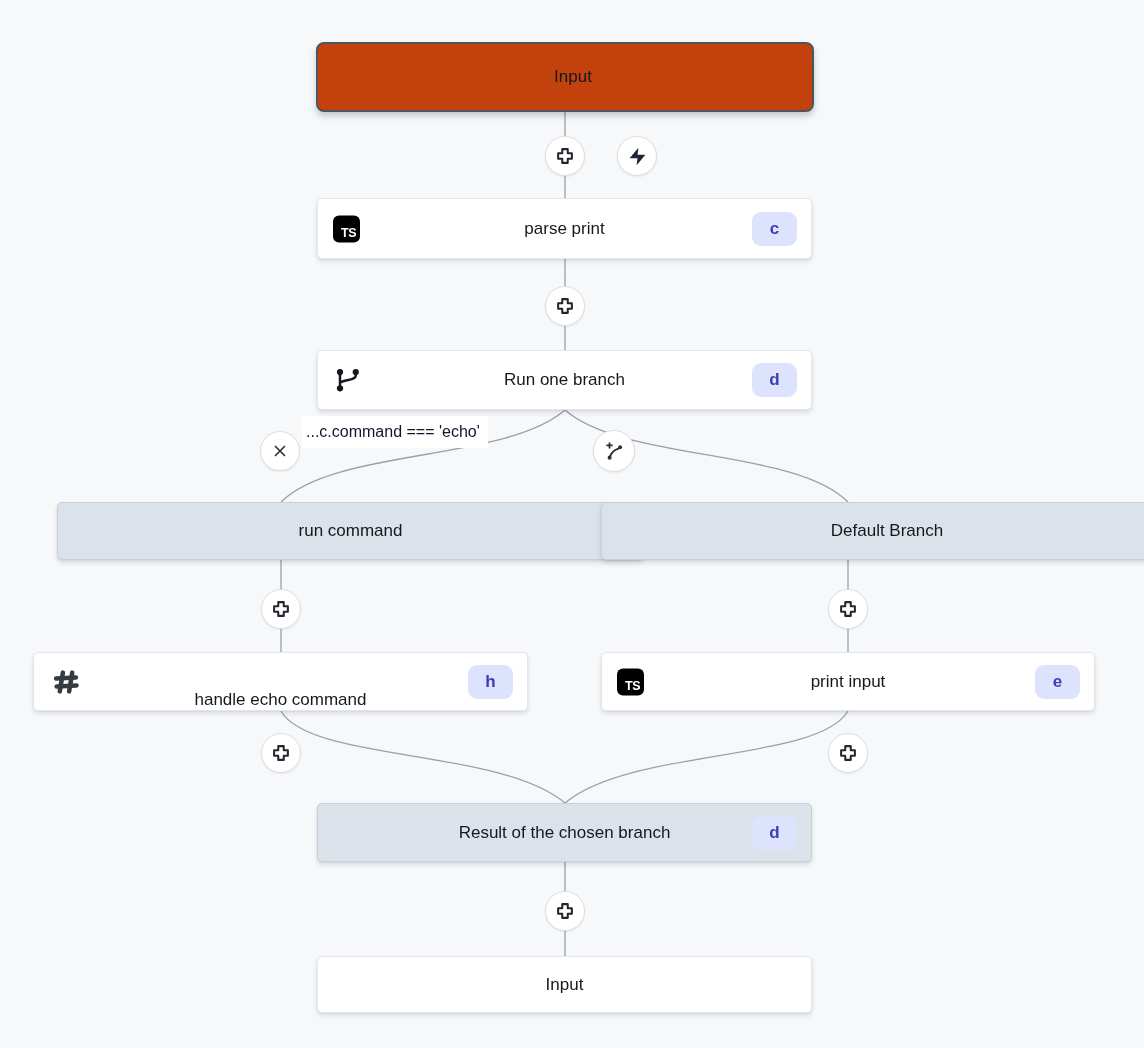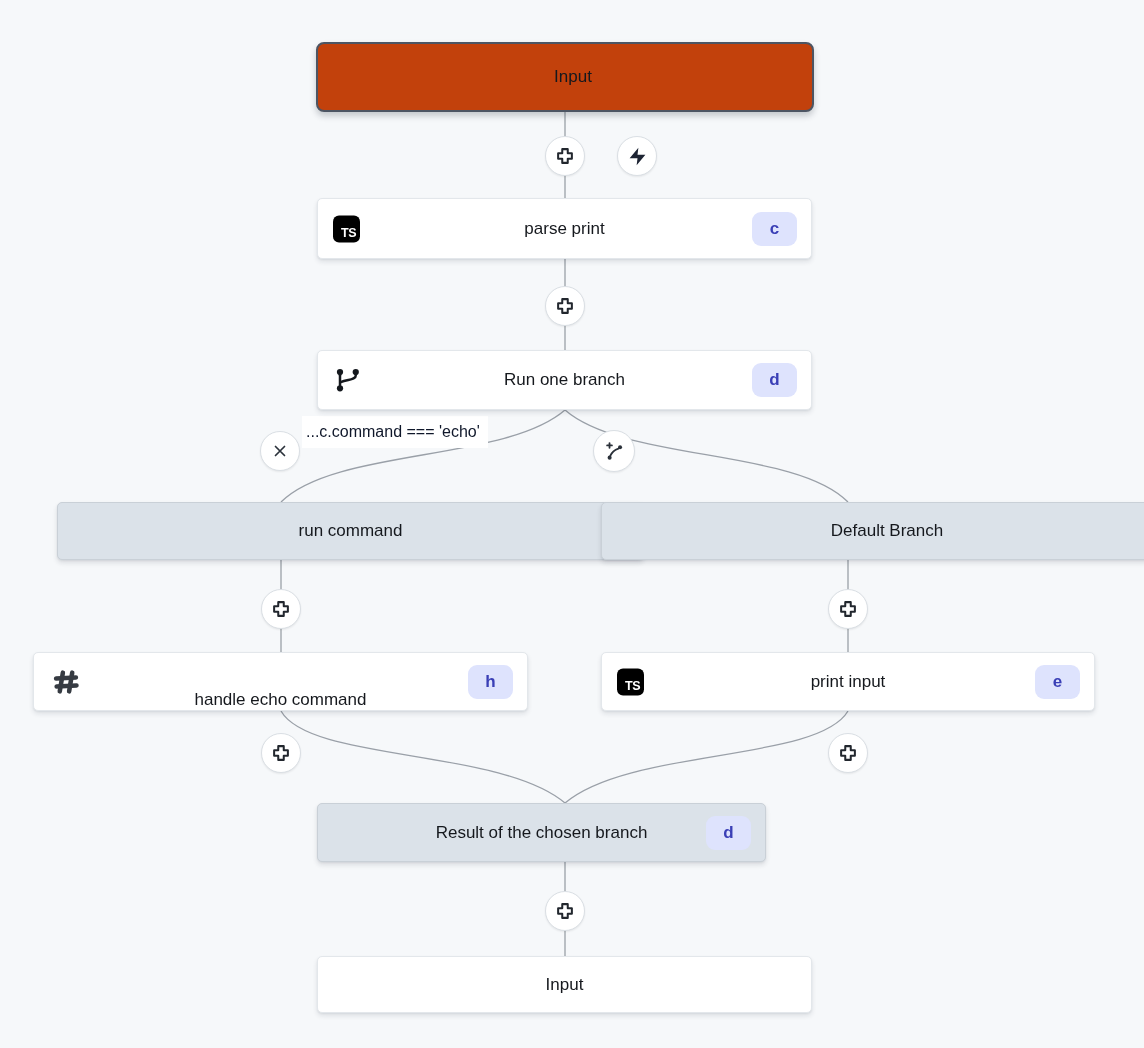--- a/index.html
+++ b/index.html
@@ -171,21 +171,21 @@
   <div class="node white" style="left:601px;top:652px;width:494px;height:59px;">
     <span class="node-icon">
       <span class="ts-chip">
           <span>TS</span>
         </span>
     </span>
     <span class="node-label">print input</span>
     <span class="badge">e</span>
   </div>
 
-  <div class="node gray" style="left:317px;top:803px;width:449px;height:59px;">
+  <div class="node gray" style="left:317px;top:803px;width:495px;height:59px;">
     <span class="node-label">Result of the chosen branch</span>
     <span class="badge">d</span>
   </div>
 
   <div class="node white" style="left:317px;top:956px;width:495px;height:57px;">
     <span class="node-label">Input</span>
   </div>
 
 </div>
 

